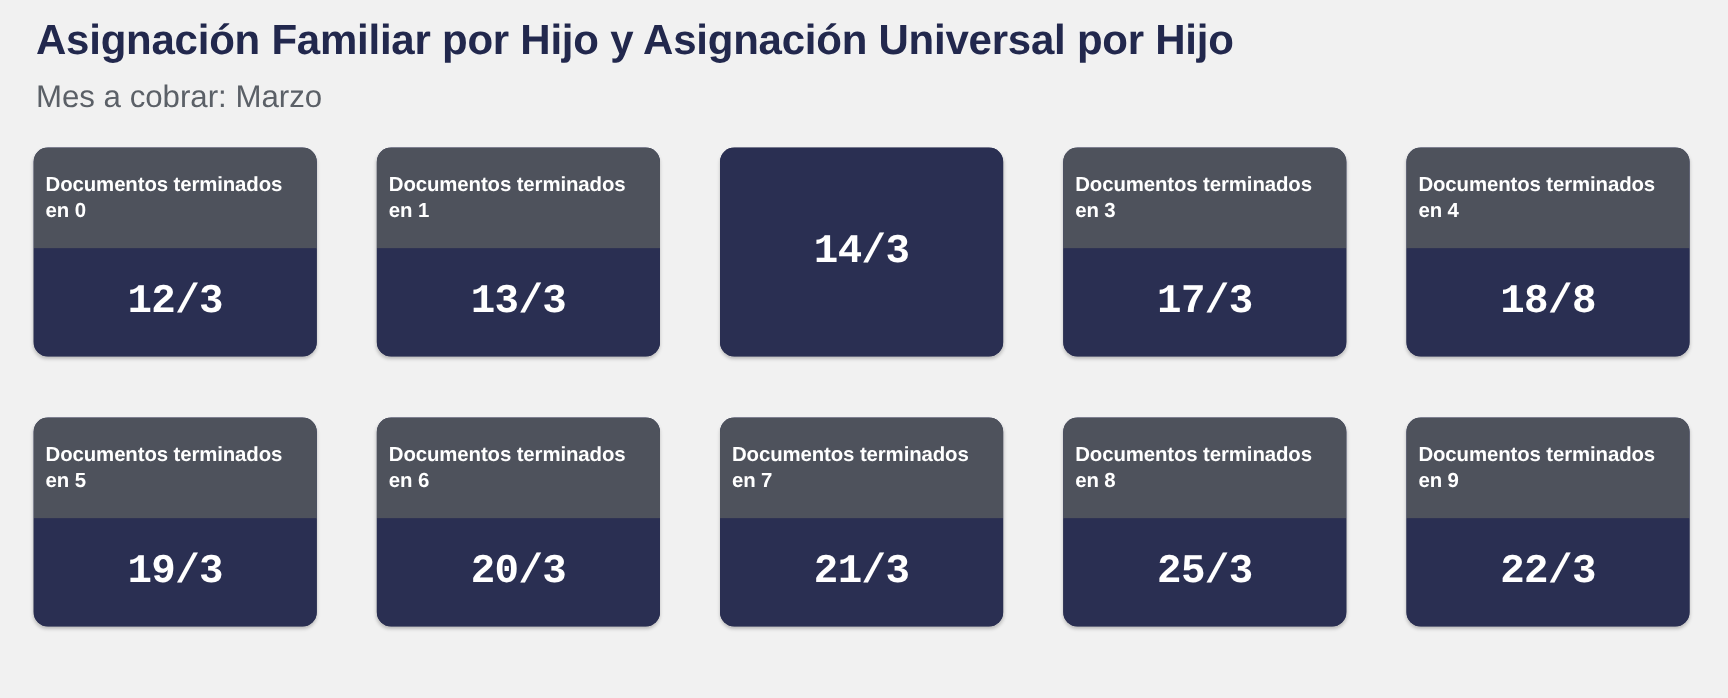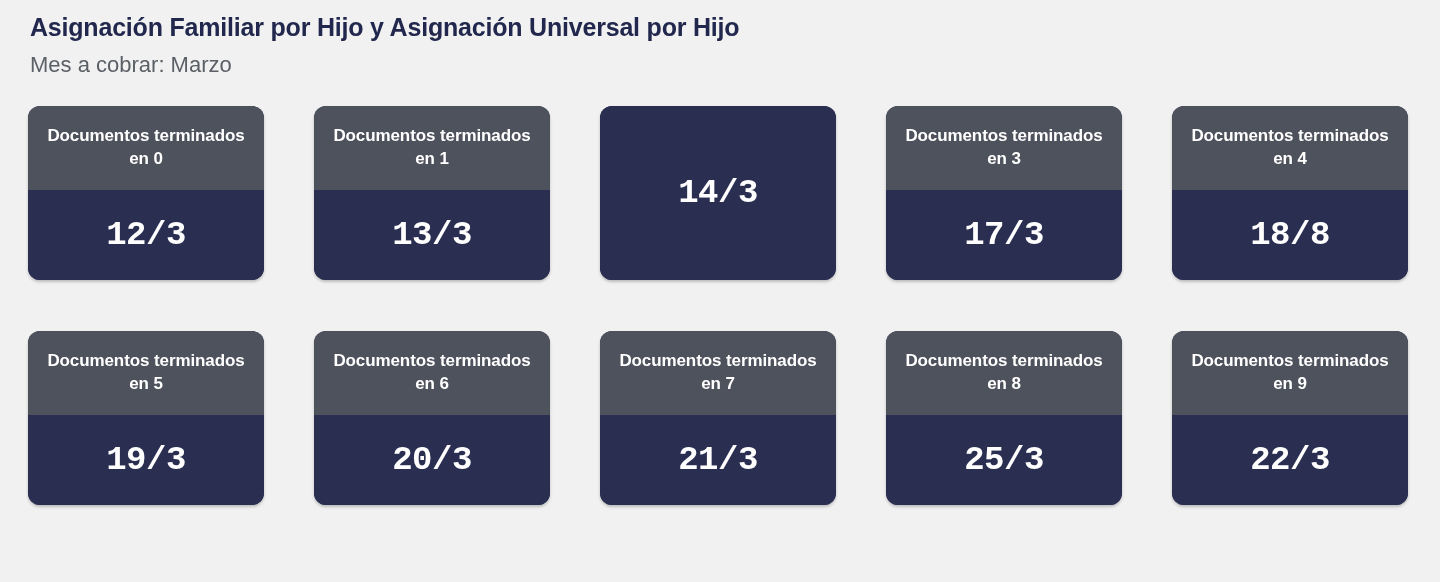--- a/index.html
+++ b/index.html
@@ -23,31 +23,31 @@
     background: #f1f1f1;
     padding: 0;
   }
 
   
   .header {
     padding: 12px 0 0 30px;
   }
 
   .page-title {
-    font-size: 25px;
+    font-size: 35px;
     font-weight: bold;
     color: #22284d;
     letter-spacing: -0.2px;
     line-height: 1.25;
     white-space: nowrap;
   }
 
   .page-subtitle {
     margin-top: 9px;
-    font-size: 22px;
+    font-size: 26px;
     font-weight: normal;
     color: #5b6067;
     line-height: 1.2;
   }
 
   
   .card-grid {
     margin-top: 27px;
     padding-left: 28px;
     padding-right: 28px;
@@ -76,21 +76,20 @@
     align-items: center;
     justify-content: center;
     padding: 0 10px;
   }
 
   .card-head-label {
     color: #ffffff;
     font-size: 17px;
     font-weight: bold;
     line-height: 1.32;
-    text-align: center;
     letter-spacing: -0.1px;
   }
 
   .card-body {
     background: #2a2f52;
     flex: 1 1 auto;
     display: flex;
     align-items: center;
     justify-content: center;
     font-family: Liberation Mono, monospace;

